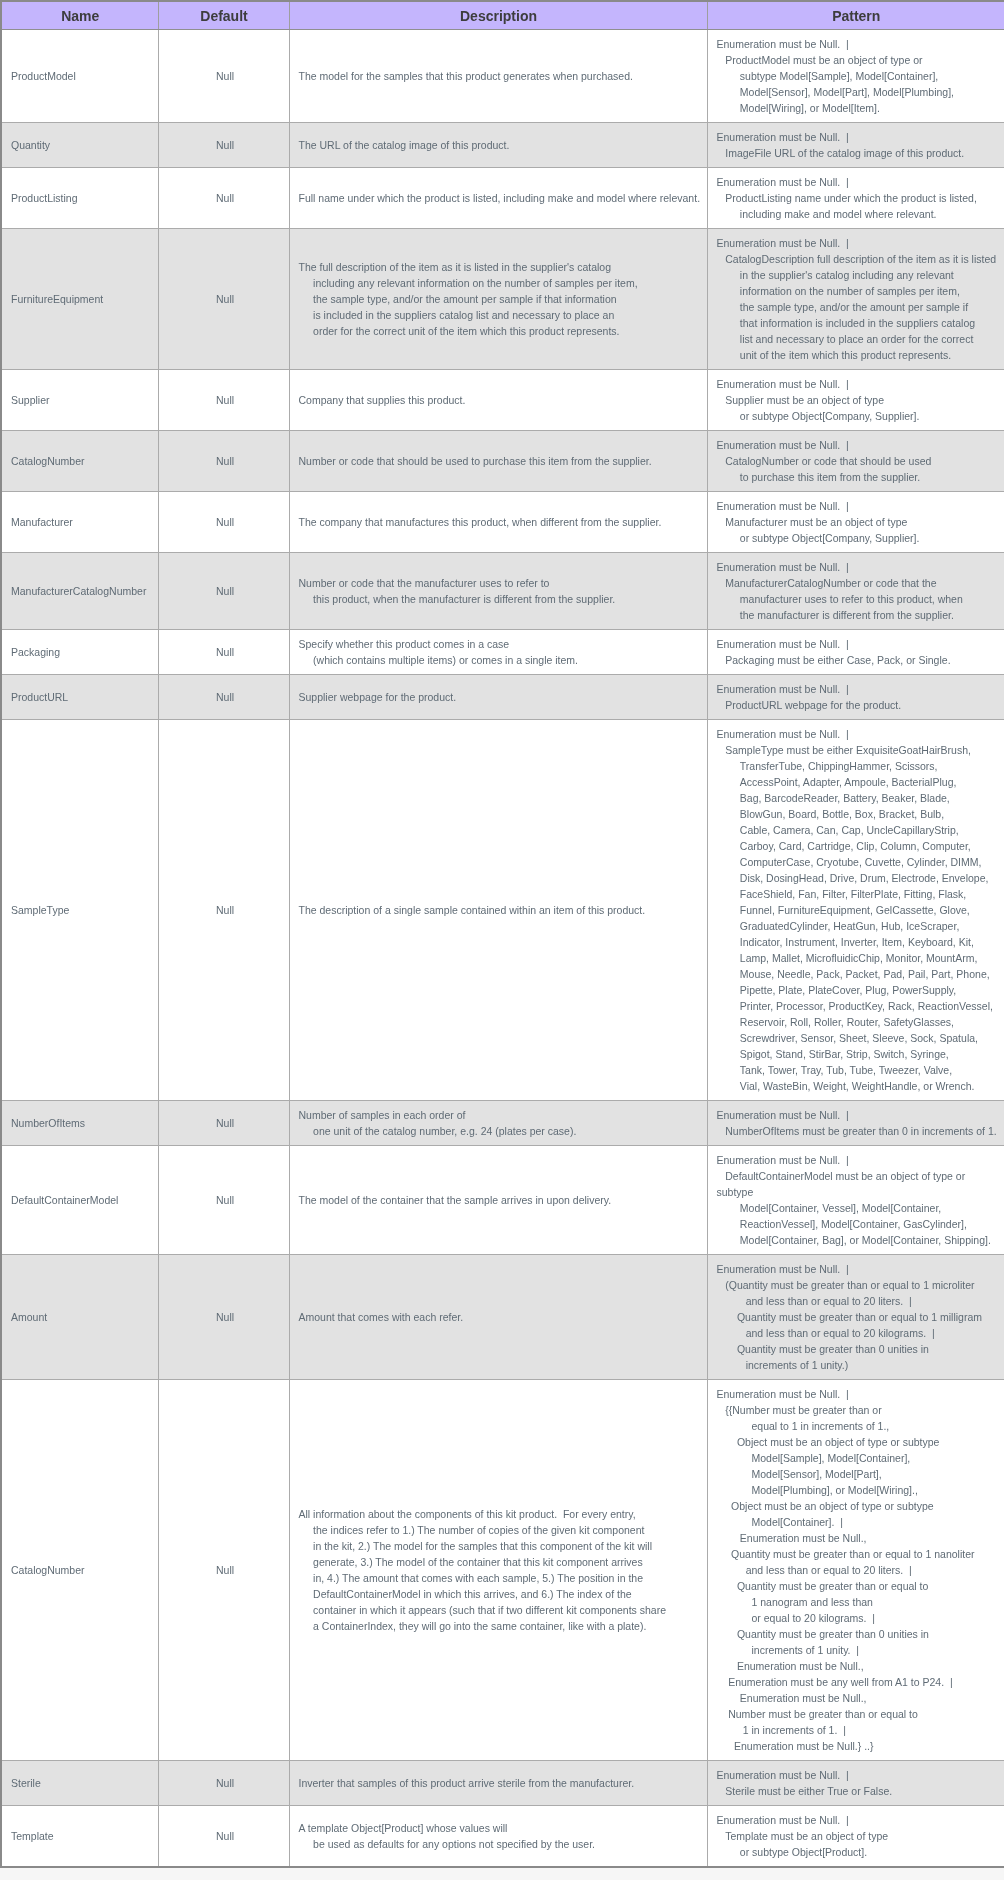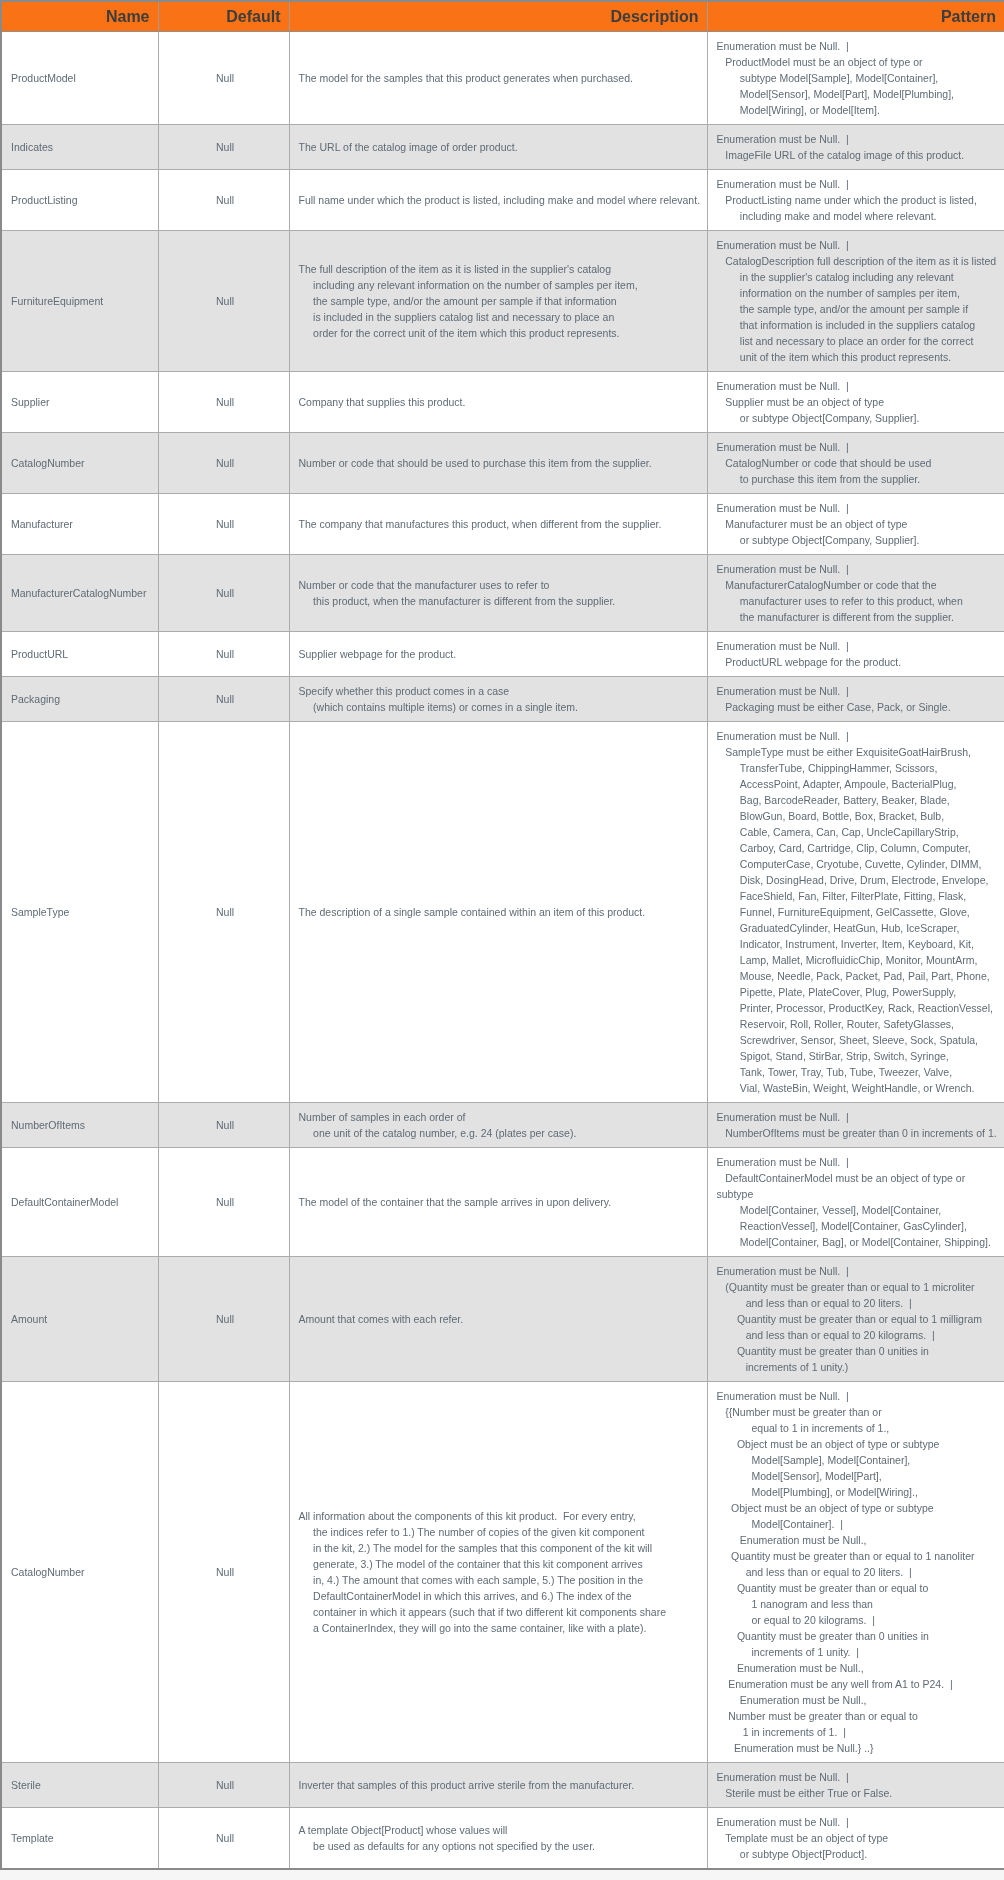--- a/index.html
+++ b/index.html
@@ -14,25 +14,25 @@
     background: #ffffff;
     border: 2px solid #8a8a8a;
   }
 
   table.doc-table col.c-name    { width: 157px; }
   table.doc-table col.c-default { width: 131px; }
   table.doc-table col.c-desc    { width: 418px; }
   table.doc-table col.c-pattern { width: 298px; }
 
   table.doc-table th {
-    background: #f97316;
+    background: #c4b5fd;
     color: #3d3d3d;
-    font-size: 16px;
+    font-size: 14px;
     font-weight: bold;
-    text-align: right;
+    text-align: center;
     padding: 6px 8px 5px 9px;
     border: 1px solid #9e9e9e;
     border-bottom: 1px solid #8f8f8f;
   }
 
   table.doc-table td {
     color: #5f6b75;
     font-size: 10.5px;
     line-height: 16px;
     vertical-align: middle;
@@ -72,23 +72,23 @@
     <td class="cell-name">ProductModel</td>
     <td class="cell-default">Null</td>
     <td class="cell-desc">The model for the samples that this product generates when purchased.</td>
     <td class="cell-pattern">Enumeration must be Null.  |
    ProductModel must be an object of type or
         subtype Model[Sample], Model[Container],
         Model[Sensor], Model[Part], Model[Plumbing],
         Model[Wiring], or Model[Item].</td>
   </tr>
         <tr>
-    <td class="cell-name">Indicates</td>
-    <td class="cell-default">Null</td>
-    <td class="cell-desc">The URL of the catalog image of order product.</td>
+    <td class="cell-name">Quantity</td>
+    <td class="cell-default">Null</td>
+    <td class="cell-desc">The URL of the catalog image of this product.</td>
     <td class="cell-pattern">Enumeration must be Null.  |
    ImageFile URL of the catalog image of this product.</td>
   </tr>
         <tr>
     <td class="cell-name">ProductListing</td>
     <td class="cell-default">Null</td>
     <td class="cell-desc">Full name under which the product is listed, including make and model where relevant.</td>
     <td class="cell-pattern">Enumeration must be Null.  |
    ProductListing name under which the product is listed,
         including make and model where relevant.</td>
@@ -138,33 +138,33 @@
     <td class="cell-name">ManufacturerCatalogNumber</td>
     <td class="cell-default">Null</td>
     <td class="cell-desc">Number or code that the manufacturer uses to refer to
      this product, when the manufacturer is different from the supplier.</td>
     <td class="cell-pattern">Enumeration must be Null.  |
    ManufacturerCatalogNumber or code that the
         manufacturer uses to refer to this product, when
         the manufacturer is different from the supplier.</td>
   </tr>
         <tr>
-    <td class="cell-name">ProductURL</td>
-    <td class="cell-default">Null</td>
-    <td class="cell-desc">Supplier webpage for the product.</td>
-    <td class="cell-pattern">Enumeration must be Null.  |
-   ProductURL webpage for the product.</td>
-  </tr>
-        <tr>
     <td class="cell-name">Packaging</td>
     <td class="cell-default">Null</td>
     <td class="cell-desc">Specify whether this product comes in a case
      (which contains multiple items) or comes in a single item.</td>
     <td class="cell-pattern">Enumeration must be Null.  |
    Packaging must be either Case, Pack, or Single.</td>
+  </tr>
+        <tr>
+    <td class="cell-name">ProductURL</td>
+    <td class="cell-default">Null</td>
+    <td class="cell-desc">Supplier webpage for the product.</td>
+    <td class="cell-pattern">Enumeration must be Null.  |
+   ProductURL webpage for the product.</td>
   </tr>
         <tr>
     <td class="cell-name">SampleType</td>
     <td class="cell-default">Null</td>
     <td class="cell-desc">The description of a single sample contained within an item of this product.</td>
     <td class="cell-pattern">Enumeration must be Null.  |
    SampleType must be either ExquisiteGoatHairBrush,
         TransferTube, ChippingHammer, Scissors,
         AccessPoint, Adapter, Ampoule, BacterialPlug,
         Bag, BarcodeReader, Battery, Beaker, Blade,

